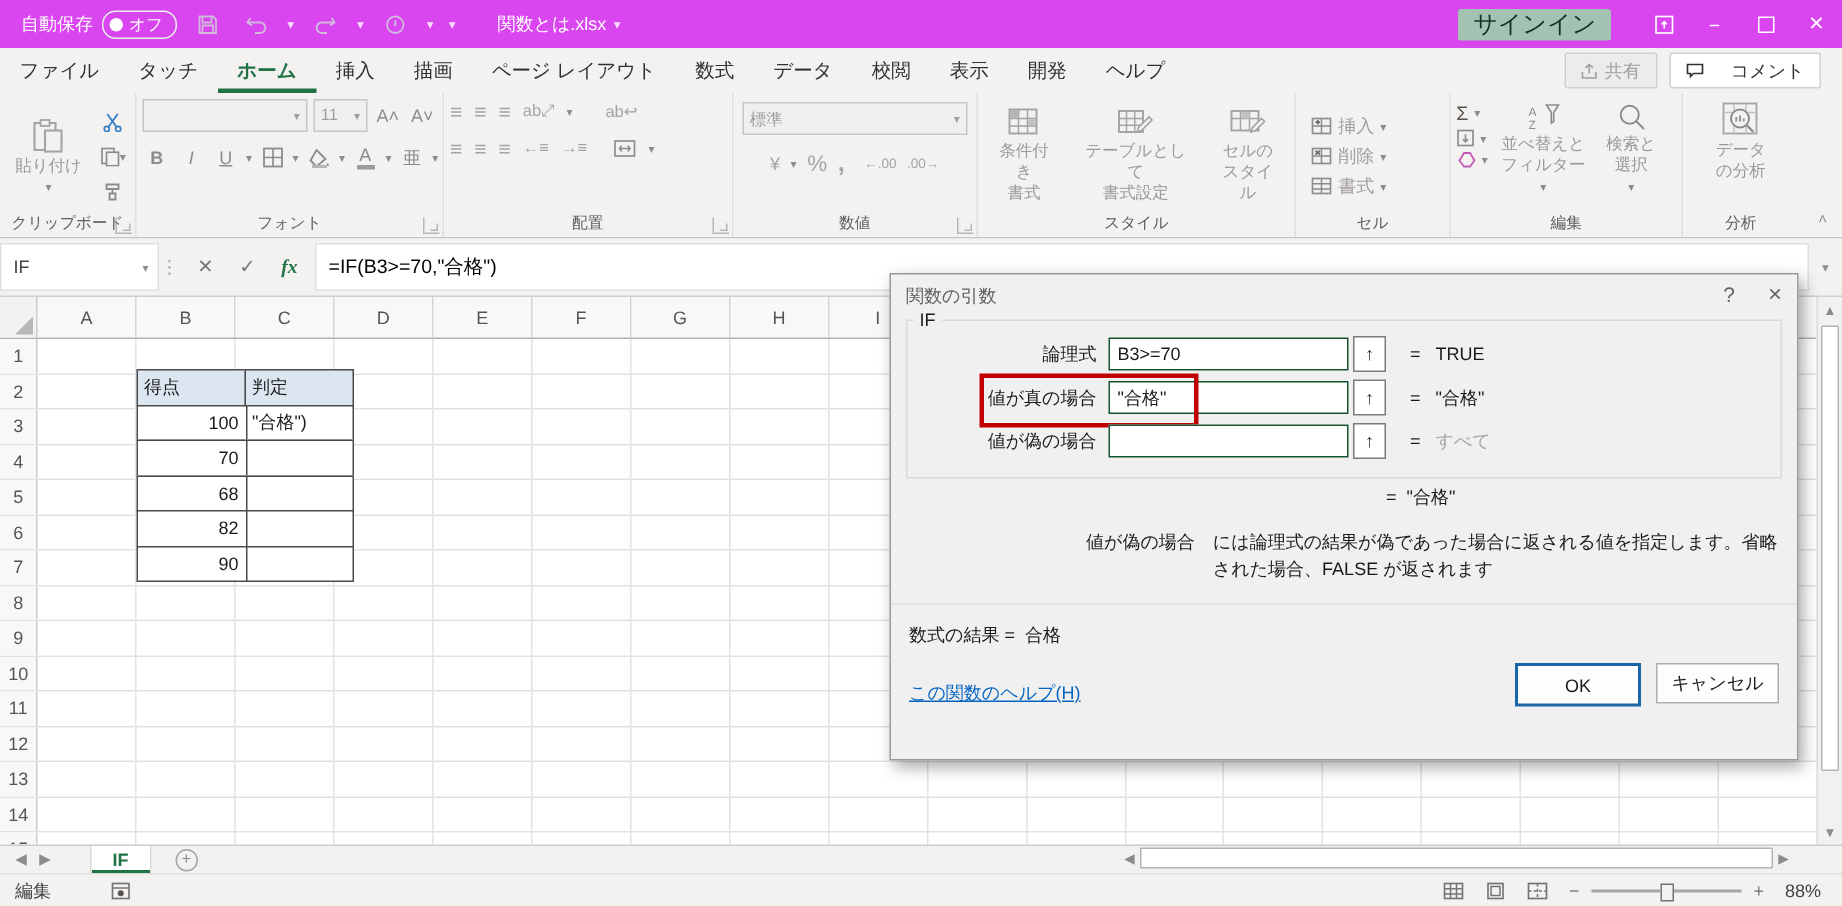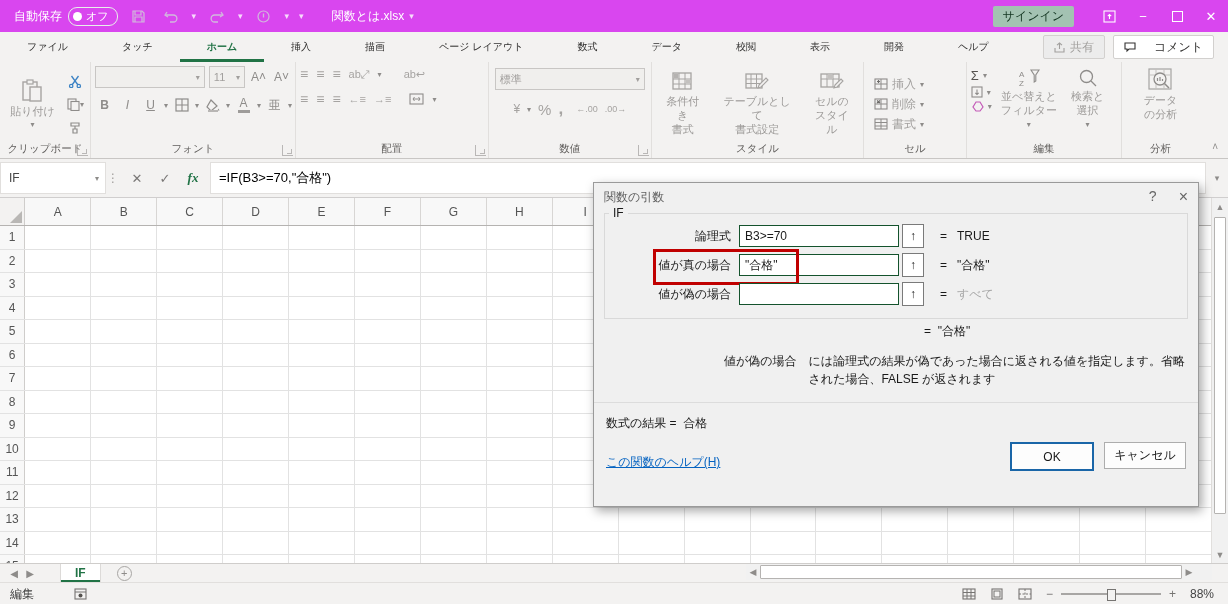--- a/index.html
+++ b/index.html
@@ -10,27 +10,27 @@
   .titlebar{position:absolute;left:0;top:0;width:1228px;height:32px;background:#d946ef;display:flex;align-items:center;color:#fff;}
   .tb-left{display:flex;align-items:center;gap:10px;padding-left:14px;}
   .autosave{display:flex;align-items:center;gap:6px;font-size:12px;color:#fff;}
   .toggle{display:flex;align-items:center;gap:4px;border:1px solid #e8f0ea;border-radius:9px;padding:1px 8px 1px 4px;font-size:11px;}
   .toggle .dot{width:9px;height:9px;border-radius:50%;background:#fff;}
   .tb-icon{width:22px;height:22px;display:flex;align-items:center;justify-content:center;opacity:.75;}
   .tb-chev{font-size:9px;opacity:.8;}
   .filename{margin-left:18px;font-size:12px;display:flex;align-items:center;gap:5px;}
   .searchbox{position:absolute;left:470px;top:5px;width:340px;height:22px;background:#a3c2b2;border-radius:2px;display:flex;align-items:center;gap:7px;padding-left:10px;color:#133a28;font-size:12px;}
   .tb-right{position:absolute;right:0;top:0;height:32px;display:flex;align-items:center;}
-  .signin{background:#a3c2b2;color:#11331f;height:21px;display:flex;align-items:center;padding:0 10px;border-radius:2px;margin-right:18px;font-size:12px;}
+  .signin{background:#a3c2b2;color:#11331f;height:21px;display:flex;align-items:center;padding:0 10px;border-radius:2px;margin-right:18px;font-size:16px;}
   .winbtn{width:34px;height:32px;display:flex;align-items:center;justify-content:center;color:#fff;font-size:13px;}
   .winbox{width:9px;height:9px;border:1px solid #fff;display:inline-block;}
 
   
   .tabrow{position:absolute;left:0;top:32px;width:1228px;height:30px;background:#f3f2f1;display:flex;align-items:center;border-bottom:1px solid #e1dfdd;}
-  .rtab{padding:0 27px;height:30px;display:flex;align-items:center;color:#323130;font-size:10px;}
+  .rtab{padding:0 13px;height:30px;display:flex;align-items:center;color:#323130;font-size:13px;}
   .rtab.active{font-weight:bold;box-shadow:inset 0 -3px 0 #217346;color:#217346;}
   .tabrow-right{margin-left:auto;display:flex;align-items:center;gap:8px;padding-right:14px;}
   .share-btn{background:#ececec;border:1px solid #d2d0ce;border-radius:2px;height:22px;display:flex;align-items:center;gap:5px;padding:0 10px;color:#a19f9d;}
   .comment-btn{background:#fff;border:1px solid #d2d0ce;border-radius:2px;height:22px;display:flex;align-items:center;gap:18px;padding:0 10px;color:#323130;}
 
   
   .ribbon{position:absolute;left:0;top:62px;width:1228px;height:96px;background:#f3f2f1;border-bottom:1px solid #c8c6c4;display:flex;}
   .rgroup{position:relative;display:flex;flex-direction:column;padding:4px 4px 16px 4px;border-right:1px solid #e1dfdd;}
   .rgroup-label{position:absolute;left:0;right:0;bottom:2px;text-align:center;font-size:10.5px;color:#605e5c;}
   .launcher{position:absolute;right:2px;bottom:2px;width:10px;height:10px;border-left:1px solid #8a8886;border-bottom:1px solid #8a8886;opacity:.55;}
@@ -823,20 +823,46 @@
           <div class="cell"></div>
           <div class="cell"></div>
           <div class="cell"></div>
           <div class="cell"></div>
           <div class="cell"></div>
           <div class="cell"></div>
           <div class="cell"></div>
           <div class="cell"></div>
         </div>
       </div>
+    <div class="data-table">
+        <div class="trow">
+          <div class="tcell hd">得点</div>
+          <div class="tcell hd">判定</div>
+        </div>
+        <div class="trow">
+          <div class="tcell num">100</div>
+          <div class="tcell txt">"合格")</div>
+        </div>
+        <div class="trow">
+          <div class="tcell num">70</div>
+          <div class="tcell txt"></div>
+        </div>
+        <div class="trow">
+          <div class="tcell num">68</div>
+          <div class="tcell txt"></div>
+        </div>
+        <div class="trow">
+          <div class="tcell num">82</div>
+          <div class="tcell txt"></div>
+        </div>
+        <div class="trow">
+          <div class="tcell num">90</div>
+          <div class="tcell txt"></div>
+        </div>
+      </div>
   </div>
 
   <div class="vscroll">
     <span class="arr">▲</span>
     <div class="vthumb"></div>
     <span class="arr" style="margin-top:auto;">▼</span>
   </div>
 
   <div class="sheetbar">
     <span class="navarr" style="margin-left:6px;">◀</span>

